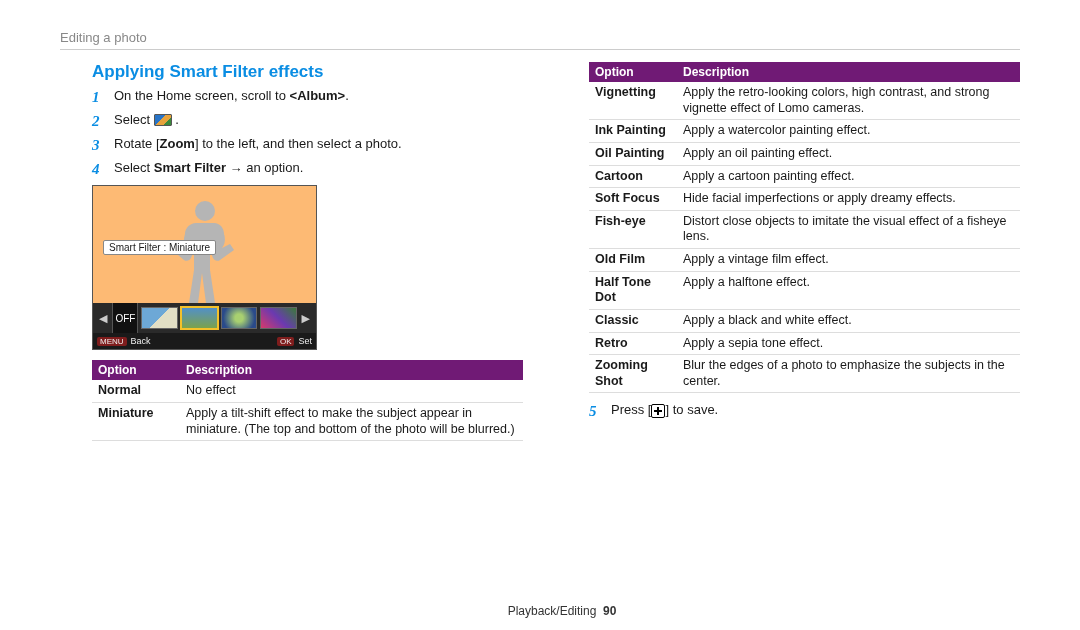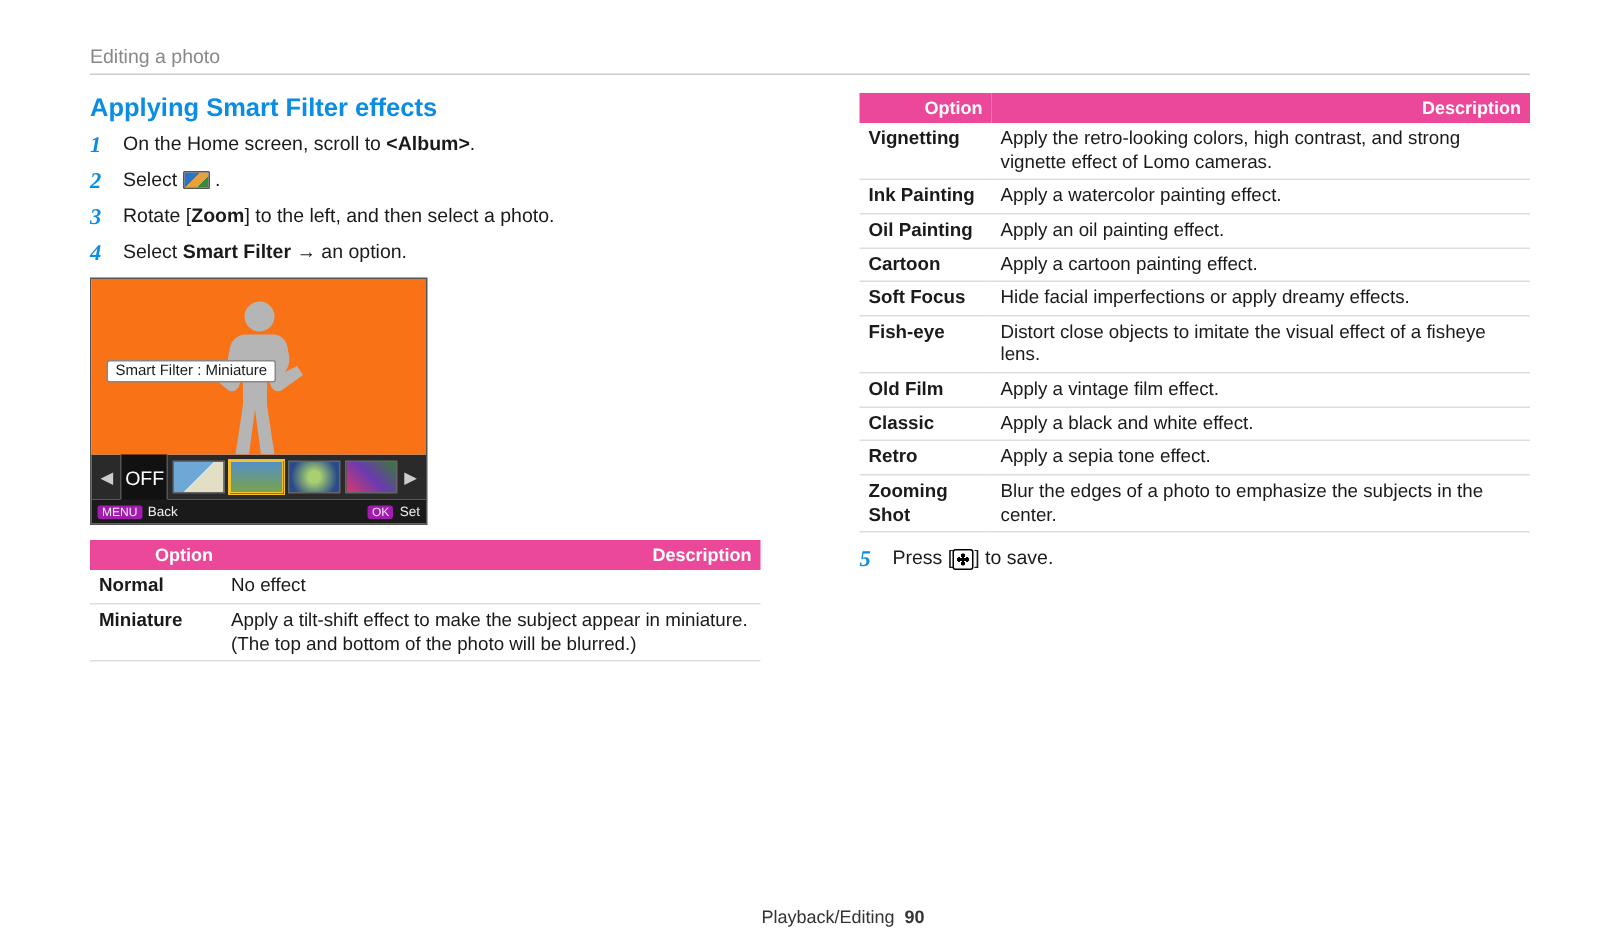--- a/index.html
+++ b/index.html
@@ -8,21 +8,21 @@
     font-size: 12.5px; 
     color: #1a1a1a; 
     width: 1080px; 
     height: 630px;
     background: #fff;
     position: relative;
     padding: 30px 60px 0;
   }
   .breadcrumb { color: #888; font-size: 13px; margin-bottom: 4px; }
   .hr1 { border: none; border-top: 1px solid #ccc; margin-bottom: 12px; }
-  .columns { display: flex; gap: 66px; }
+  .columns { display: flex; gap: 66px; margin-left: 32px; }
   .col { flex: 1; min-width: 0; }
   h1 { color: #0a8de3; font-weight: 600; font-size: 17px; margin-bottom: 2px; }
   .lead { font-size: 12.5px; margin-bottom: 8px; }
   ol.steps { list-style: none; counter-reset: step; }
   ol.steps li { position: relative; padding-left: 22px; margin: 5px 0; font-size: 13px; line-height: 1.45; }
   ol.steps li::before { counter-increment: step; content: counter(step); position: absolute; left: 0; top: 0; color: #0a8de3; font-style: italic; font-weight: 600; font-size: 15px; font-family: Georgia, serif; }
   .icon-album {
     display: inline-block; width: 18px; height: 12px; vertical-align: middle;
     background: linear-gradient(135deg, #2874c7 40%, #e7a23b 40% 70%, #3b8a3b 70%);
     border: 1px solid #555; border-radius: 1px;
@@ -36,40 +36,40 @@
     background: radial-gradient(circle at 50% 50%, #000 1.5px, transparent 1.5px),
       radial-gradient(circle at 50% 15%, #000 1.5px, transparent 1.5px),
       radial-gradient(circle at 50% 85%, #000 1.5px, transparent 1.5px),
       radial-gradient(circle at 15% 50%, #000 1.5px, transparent 1.5px),
       radial-gradient(circle at 85% 50%, #000 1.5px, transparent 1.5px);
   }
   .screenshot {
     border: 1px solid #555; width: 225px; height: 165px; margin: 8px 0 10px; background: #fff;
     display: flex; flex-direction: column; justify-content: flex-end; position: relative;
   }
-  .ss-photo { flex: 1; background: #f97316; position: relative; overflow: hidden; }
+  .ss-photo { flex: 1; background: #fdba74; position: relative; overflow: hidden; }
   .ss-person {
     position: absolute; bottom: 0; left: 50%; transform: translateX(-50%);
     width: 70px; height: 110px;
   }
   .ss-person svg { width: 100%; height: 100%; display: block; }
   .ss-label { position: absolute; left: 10px; bottom: 48px; background: #fff; border: 1px solid #888; padding: 1px 5px; font-size: 10px; border-radius: 2px; }
   .ss-strip { height: 30px; background: #2a2a2a; display: flex; align-items: center; padding: 0 4px; gap: 3px; }
   .ss-arrow { color: #ccc; font-size: 11px; padding: 0 2px; }
-  .ss-off { background: #111; color: #fff; font-size: 13px; padding: 4px 2px; height: 34px; display:flex; align-items:center; border:1px solid #555; }
+  .ss-off { background: #111; color: #fff; font-size: 10px; padding: 4px 2px; height: 34px; display:flex; align-items:center; border:1px solid #555; }
   .ss-thumb { height: 22px; flex: 1; border: 1px solid #666; }
   .ss-thumb.t1 { background: linear-gradient(135deg,#6da8d6 50%,#e2dfc5 50%); }
   .ss-thumb.t2 { background: linear-gradient(#5290c7,#7aa24d); border-color:#f4c12a; box-shadow:0 0 0 1px #f4c12a; }
   .ss-thumb.t3 { background: radial-gradient(circle at 50% 50%,#a8d070 20%,#2a4a8a 80%); }
   .ss-thumb.t4 { background: linear-gradient(45deg,#d63a6c,#6a3ab0,#3a7a3a); }
   .ss-bottom { height: 16px; background: #1a1a1a; display: flex; align-items: center; color: #eee; font-size: 9px; padding: 0 4px; gap: 4px; }
-  .ss-btn { background: #a21caf; color: #eee; padding: 0 3px; border-radius: 2px; font-size: 8px; }
+  .ss-btn { background: #7f1d1d; color: #eee; padding: 0 3px; border-radius: 2px; font-size: 8px; }
   .ss-spacer { flex: 1; }
   table.opts { border-collapse: collapse; width: 100%; font-size: 12.5px; }
-  table.opts th { background: #ec4899; color: #fff; text-align: right; font-weight: 600; padding: 3px 6px; font-size: 12px; }
+  table.opts th { background: #701a75; color: #fff; text-align: left; font-weight: 600; padding: 3px 6px; font-size: 12px; }
   table.opts th:first-child { width: 88px; }
   table.opts td { padding: 3px 6px; vertical-align: top; border-bottom: 1px solid #ddd; line-height: 1.25; }
   table.opts td:first-child { font-weight: 600; }
   .footer { position: absolute; bottom: 12px; left: 0; right: 0; text-align: center; font-size: 12px; color: #333; padding-left: 44px; }
   .footer .pn { font-weight: 700; }
 </style>
 </head>
 <body>
 
 <div class="breadcrumb">Editing a photo</div>
@@ -173,20 +173,24 @@
           </tr>
           <tr>
             <td>Fish-eye</td>
             <td>Distort close objects to imitate the visual effect of a fisheye lens.</td>
           </tr>
           <tr>
             <td>Old Film</td>
             <td>Apply a vintage film effect.</td>
           </tr>
           <tr>
+            <td>Half Tone Dot</td>
+            <td>Apply a halftone effect.</td>
+          </tr>
+          <tr>
             <td>Classic</td>
             <td>Apply a black and white effect.</td>
           </tr>
           <tr>
             <td>Retro</td>
             <td>Apply a sepia tone effect.</td>
           </tr>
           <tr>
             <td>Zooming Shot</td>
             <td>Blur the edges of a photo to emphasize the subjects in the center.</td>

